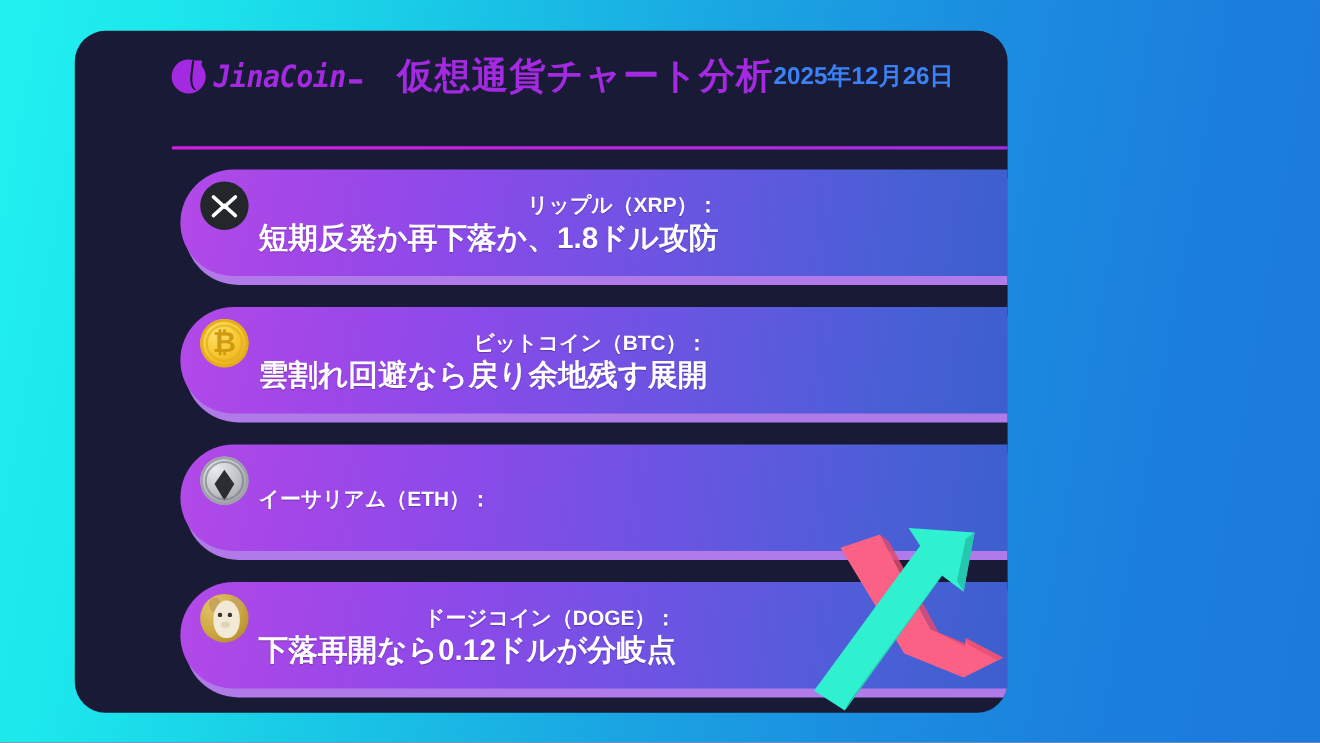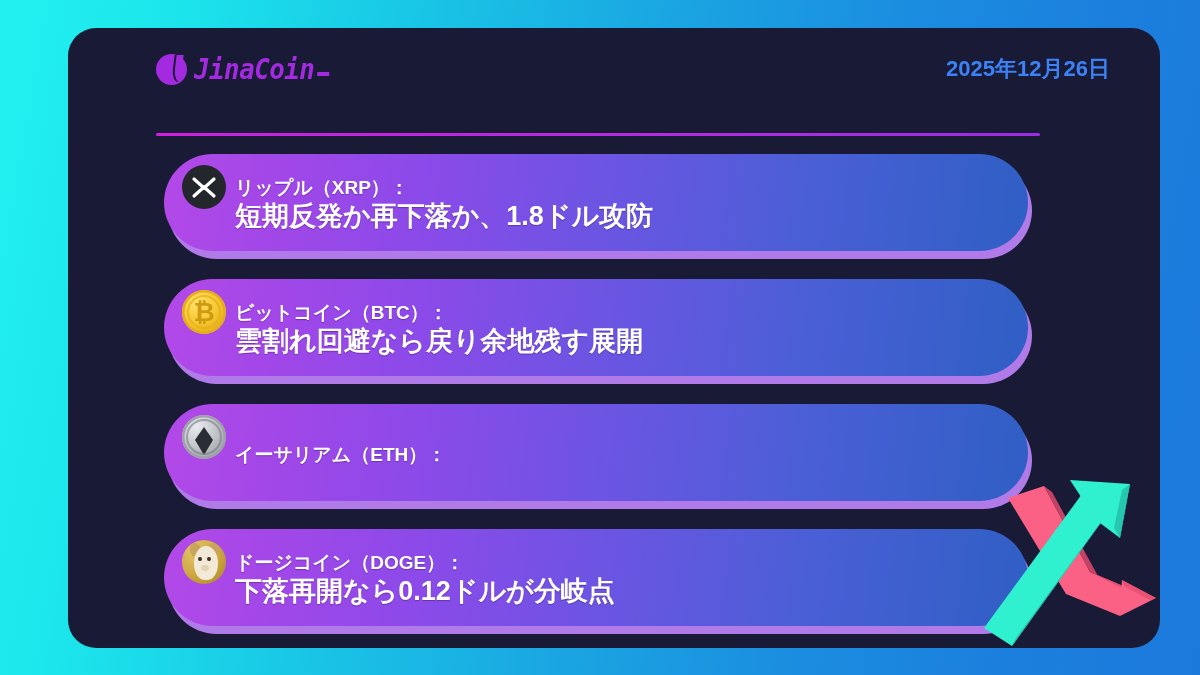--- a/index.html
+++ b/index.html
@@ -22,24 +22,25 @@
         #1aa7e2 50%,
         #1b8ee0 68%,
         #1b7fdd 85%,
         #1c79dc 100%);
   }
 
   
   #panel {
     position:absolute;
     left:68px; top:28px;
-    width:1092px; height:620px;
+    width:848px; height:620px;
     background:#181a36;
     border-radius:28px;
     overflow:hidden;
+    text-align:right;
   }
 
   
   #header {
     position:absolute;
     left:0; top:0;
     width:100%; height:82px;
     display:flex;
     align-items:center;
     padding:0 34px 0 88px;
@@ -283,20 +284,21 @@
     <div id="header">
 
       <div class="brand">
         <span class="brand-mark">
           <span class="disc"></span>
           <span class="jay"></span>
         </span>
         <span class="brand-name">JinaCoin</span>
       </div>
 
+      <div id="header-title">仮想通貨チャート分析</div>
 
       <div id="header-date">2025年12月26日</div>
     </div>
 
     <div id="header-rule"></div>
 
     <div id="cards">
 
       <div class="card-wrap">
         <div class="card-shadow"></div>

